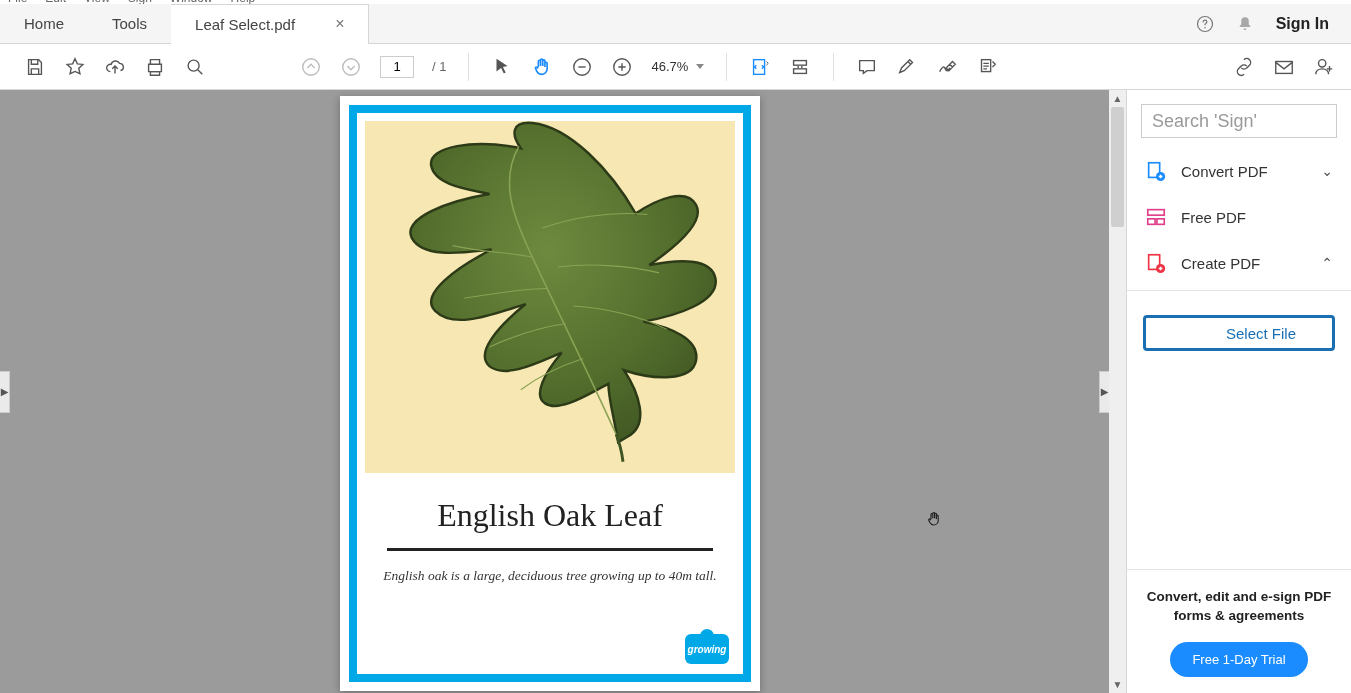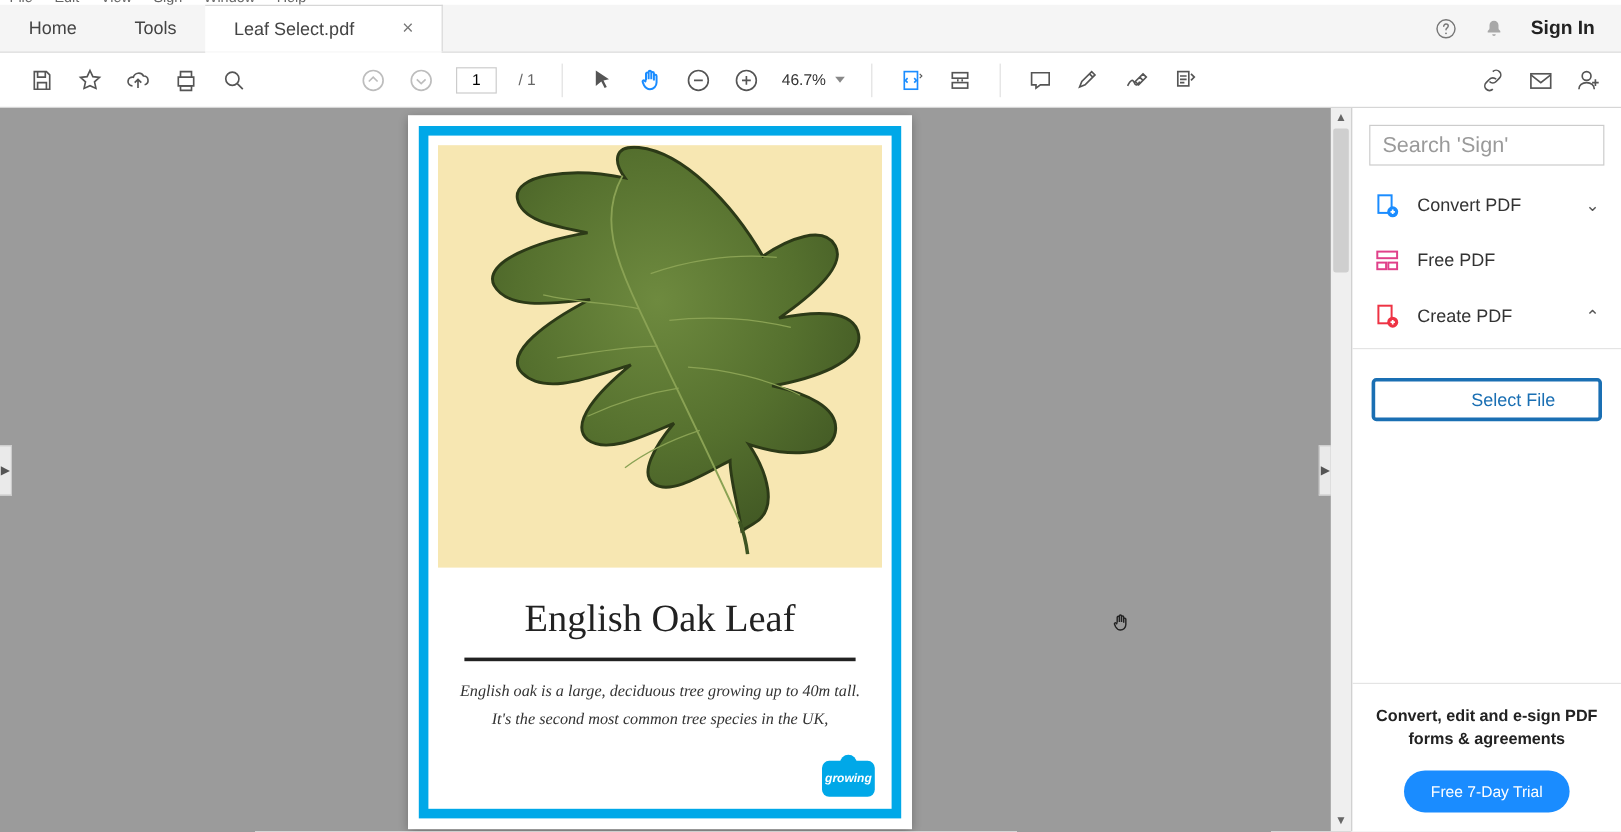--- a/index.html
+++ b/index.html
@@ -287,21 +287,20 @@
               <path d="M198 150 C230 146 270 148 302 156"></path>
               <path d="M214 190 C246 192 282 200 310 214"></path>
             </g>
             <path d="M258 322 C262 332 264 342 265 350" fill="none" stroke="#3e5422" stroke-width="3"></path>
           </svg>
         </div>
         <div class="poster-title">English Oak Leaf</div>
         <div class="poster-rule"></div>
         <div class="poster-body">
           <div>English oak is a large, deciduous tree growing up to 40m tall.</div>
-          <div>It's the second most common tree species in the UK,</div>
         </div>
         <div class="twinkl-badge">growing</div>
       </div>
     </div>
 
     <span class="hand-cursor">
       <svg viewBox="0 0 24 24">
           <path d="M8 12V6a1.2 1.2 0 1 1 2.4 0v5M10.4 11V4.5a1.2 1.2 0 1 1 2.4 0V11M12.8 11V5.5a1.2 1.2 0 1 1 2.4 0V12M15.2 12V8a1.2 1.2 0 1 1 2.4 0v6a6 6 0 0 1-6 6c-3 0-4.4-1.8-5.4-3.6L5 13.5c-.5-1 .8-2 1.7-1.2L8 13.5" fill="none" stroke="#222" stroke-width="1.6"></path>
         </svg>
     </span>
@@ -353,16 +352,16 @@
 
     <div class="divider"></div>
 
 
     <div class="select-file-btn">Select File</div>
 
     <div style="flex:1"></div>
 
     <div class="promo">
       <div class="promo-text">Convert, edit and e-sign PDF forms &amp; agreements</div>
-      <div class="trial-btn">Free 7-Day Trial</div>
+      <div class="trial-btn">Free 1-Day Trial</div>
     </div>
   </div>
 </div>
 
 </body></html>

